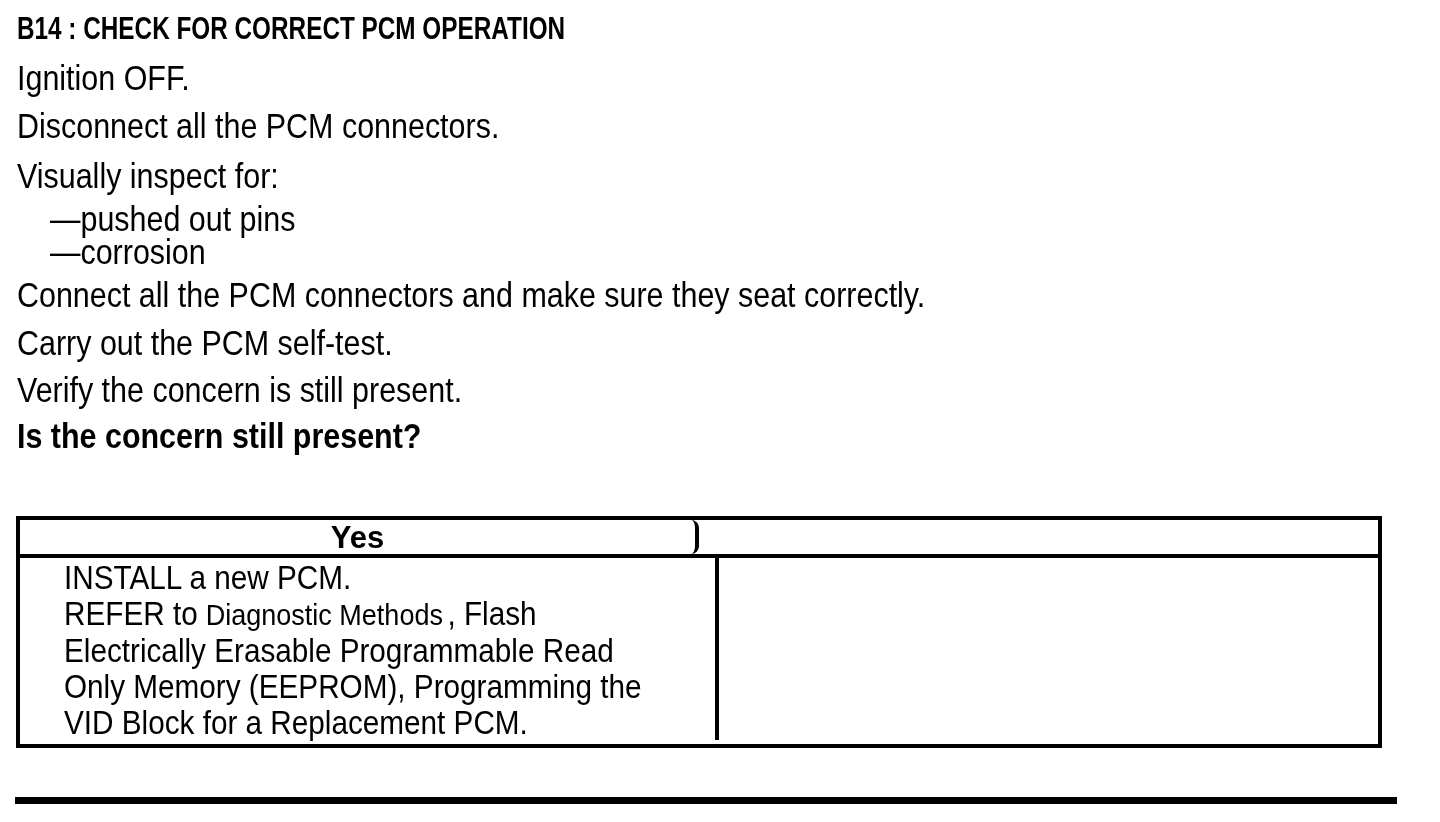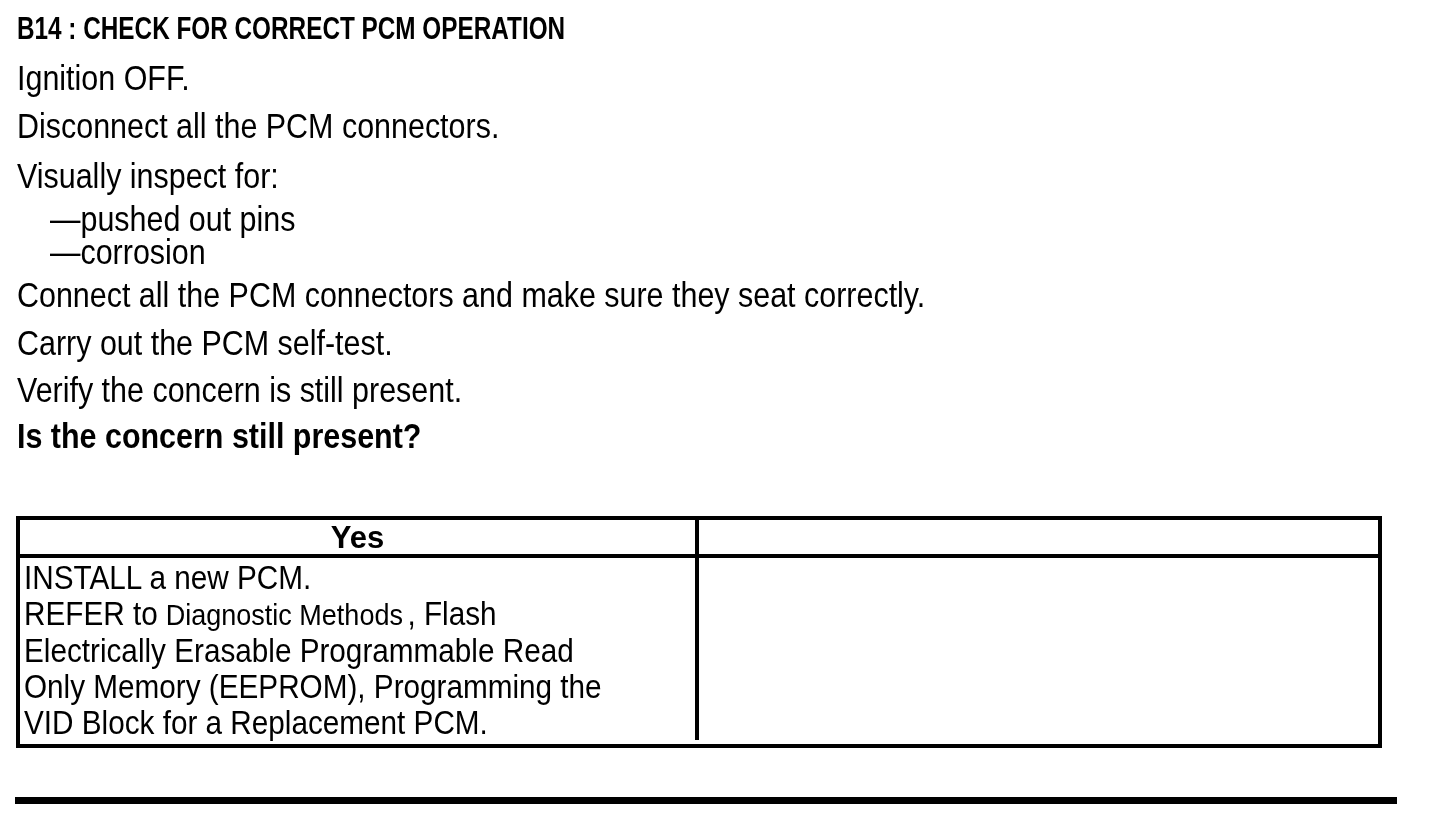--- a/index.html
+++ b/index.html
@@ -30,22 +30,22 @@
     left: 16px; top: 516px;
     width: 1366px; height: 232px;
     border: 4px solid #000000;
   }
   .trow { display: flex; width: 100%; }
   .thead { height: 38px; border-bottom: 4px solid #000000; }
   .hcell {
     width: 50%; text-align: center;
     font-weight: bold; font-size: 31px; line-height: 35px;
   }
-  .hcell.first { border-right: 4px solid #000000; }
-  .tbody { height: 182px; }
+  .hcell.first { border-right: 4px solid #000000; border-radius: 8px; }
+  .tbody { height: 182px; padding-left: 40px; }
   .cell { width: 50%; font-size: 33px; padding: 2px 0 0 4px; }
   .cell.first { border-right: 4px solid #000000; }
   .cell.center {
     display: flex; flex-direction: column; justify-content: center;
     padding: 0 0 0 7px;
   }
   .cline {
     line-height: 36px; white-space: nowrap;
     transform: scaleX(0.90); transform-origin: 0 0;
   }

